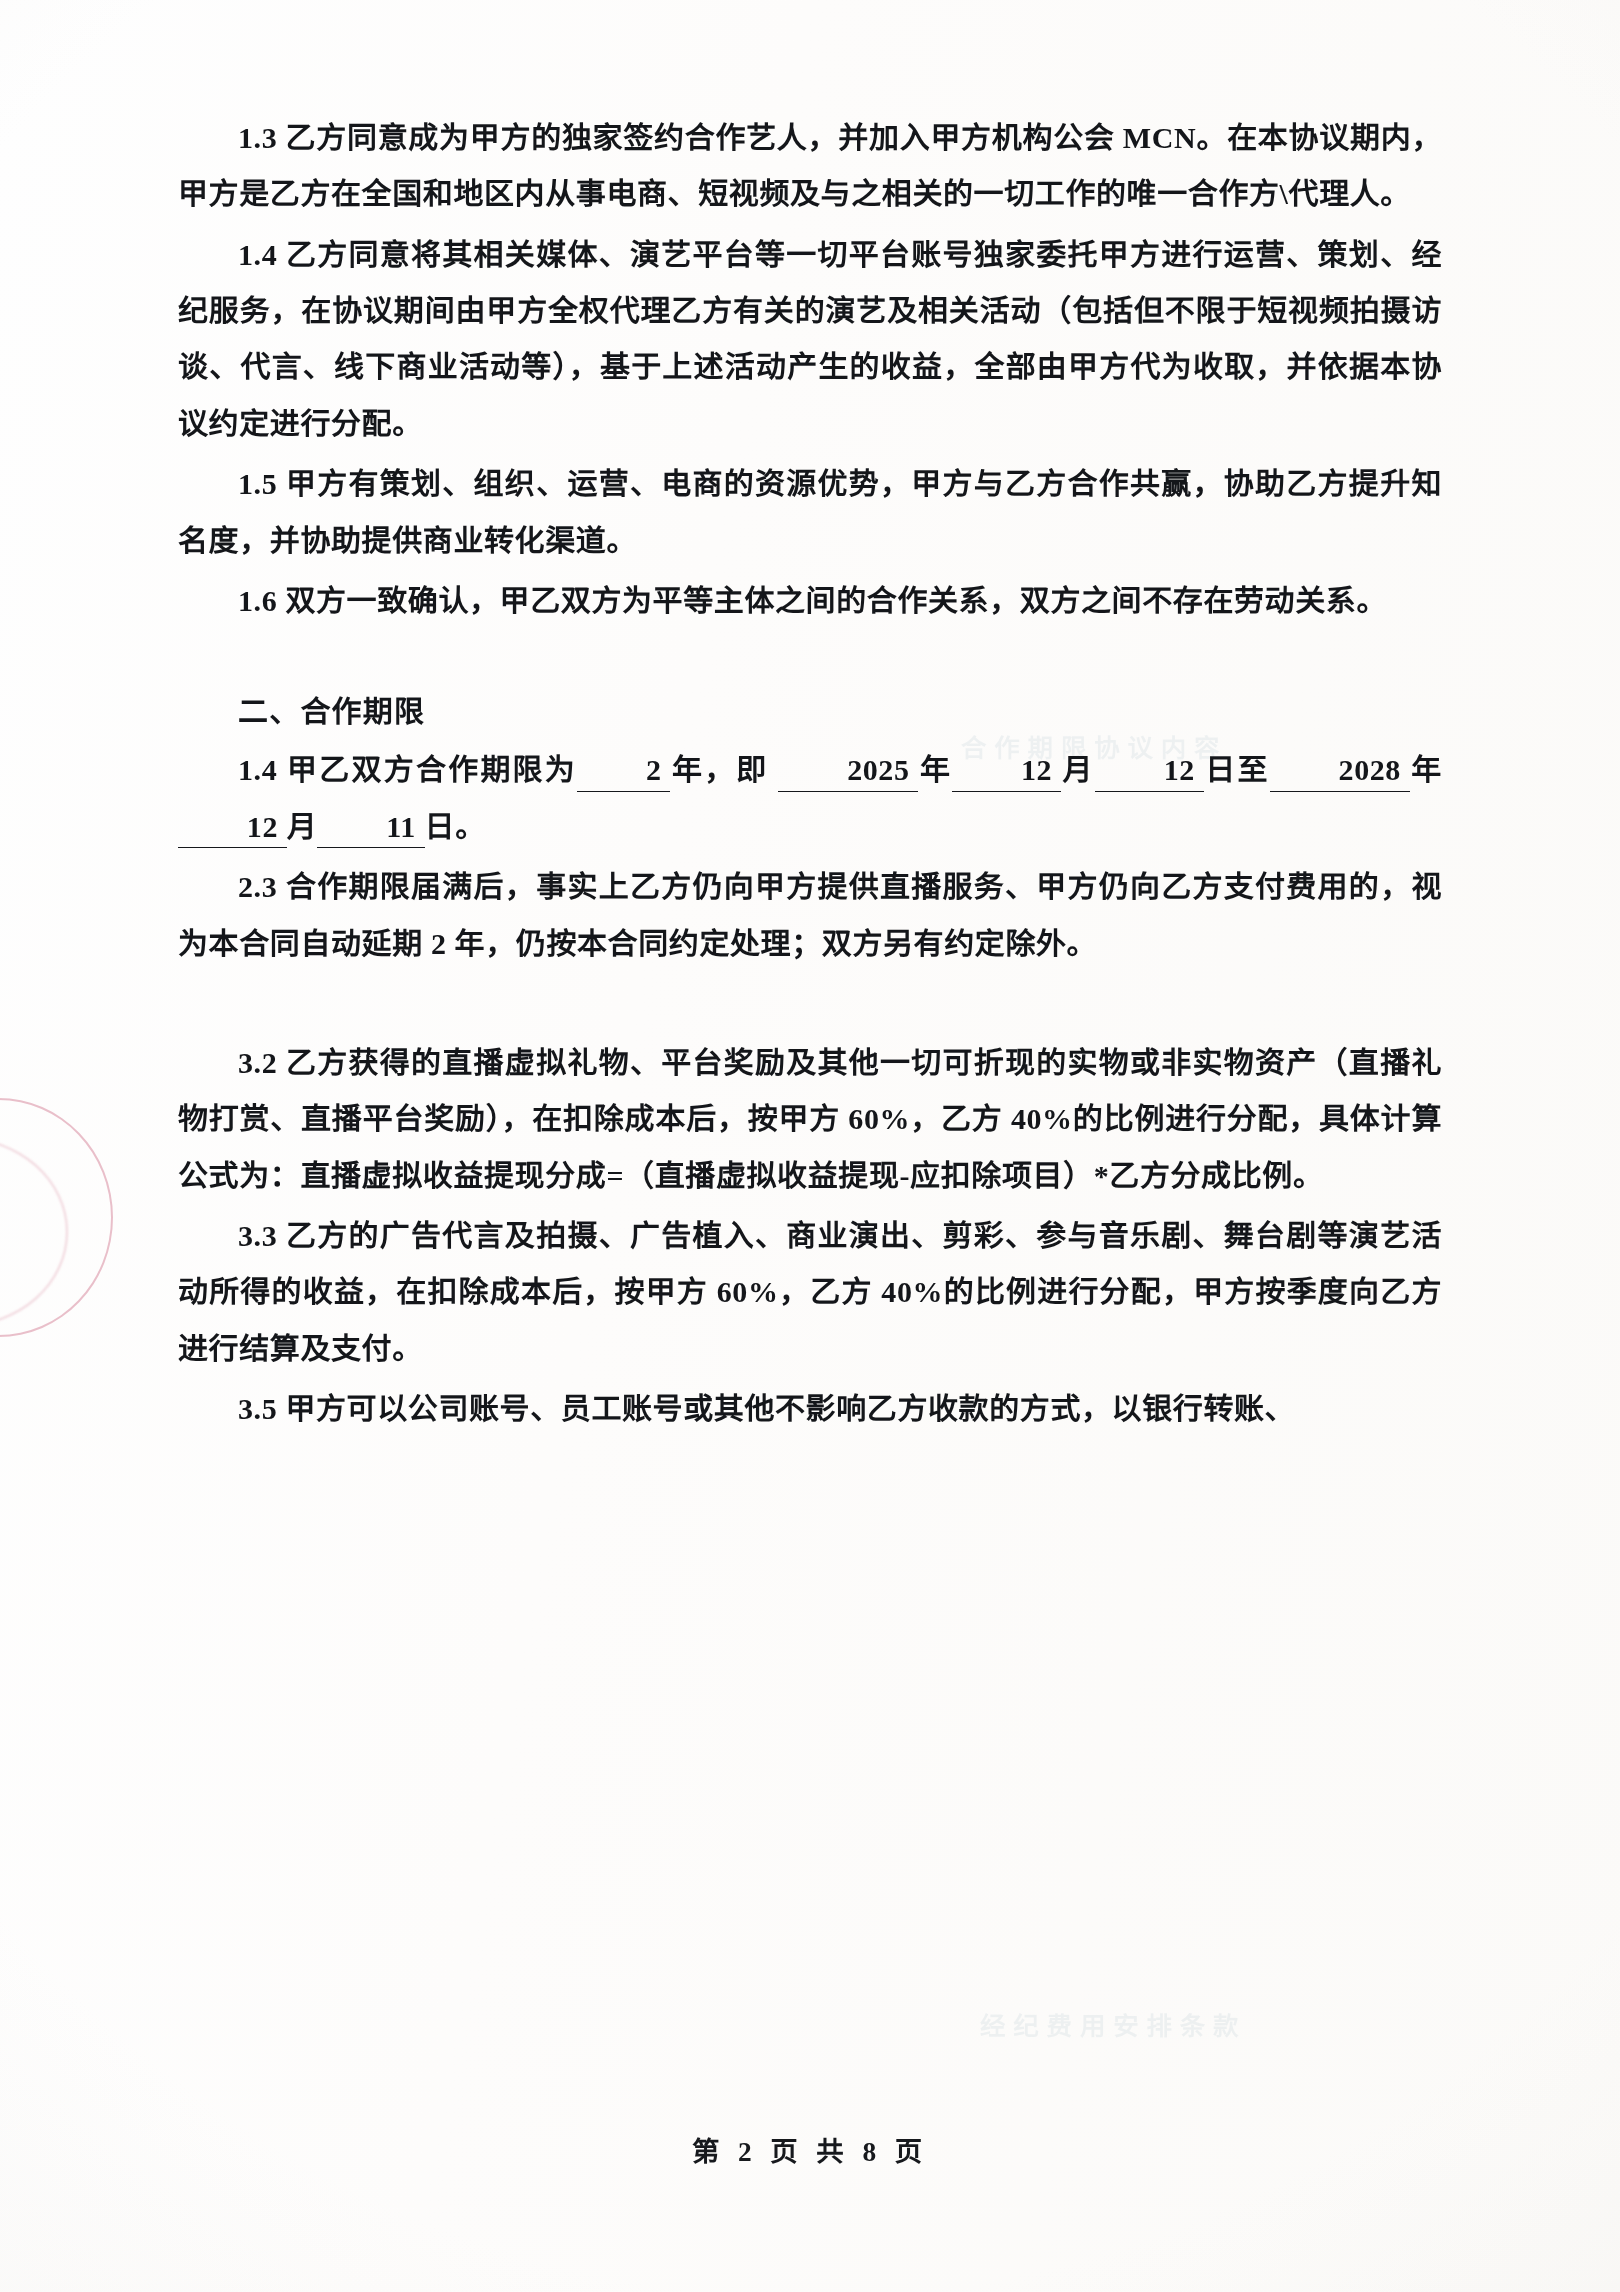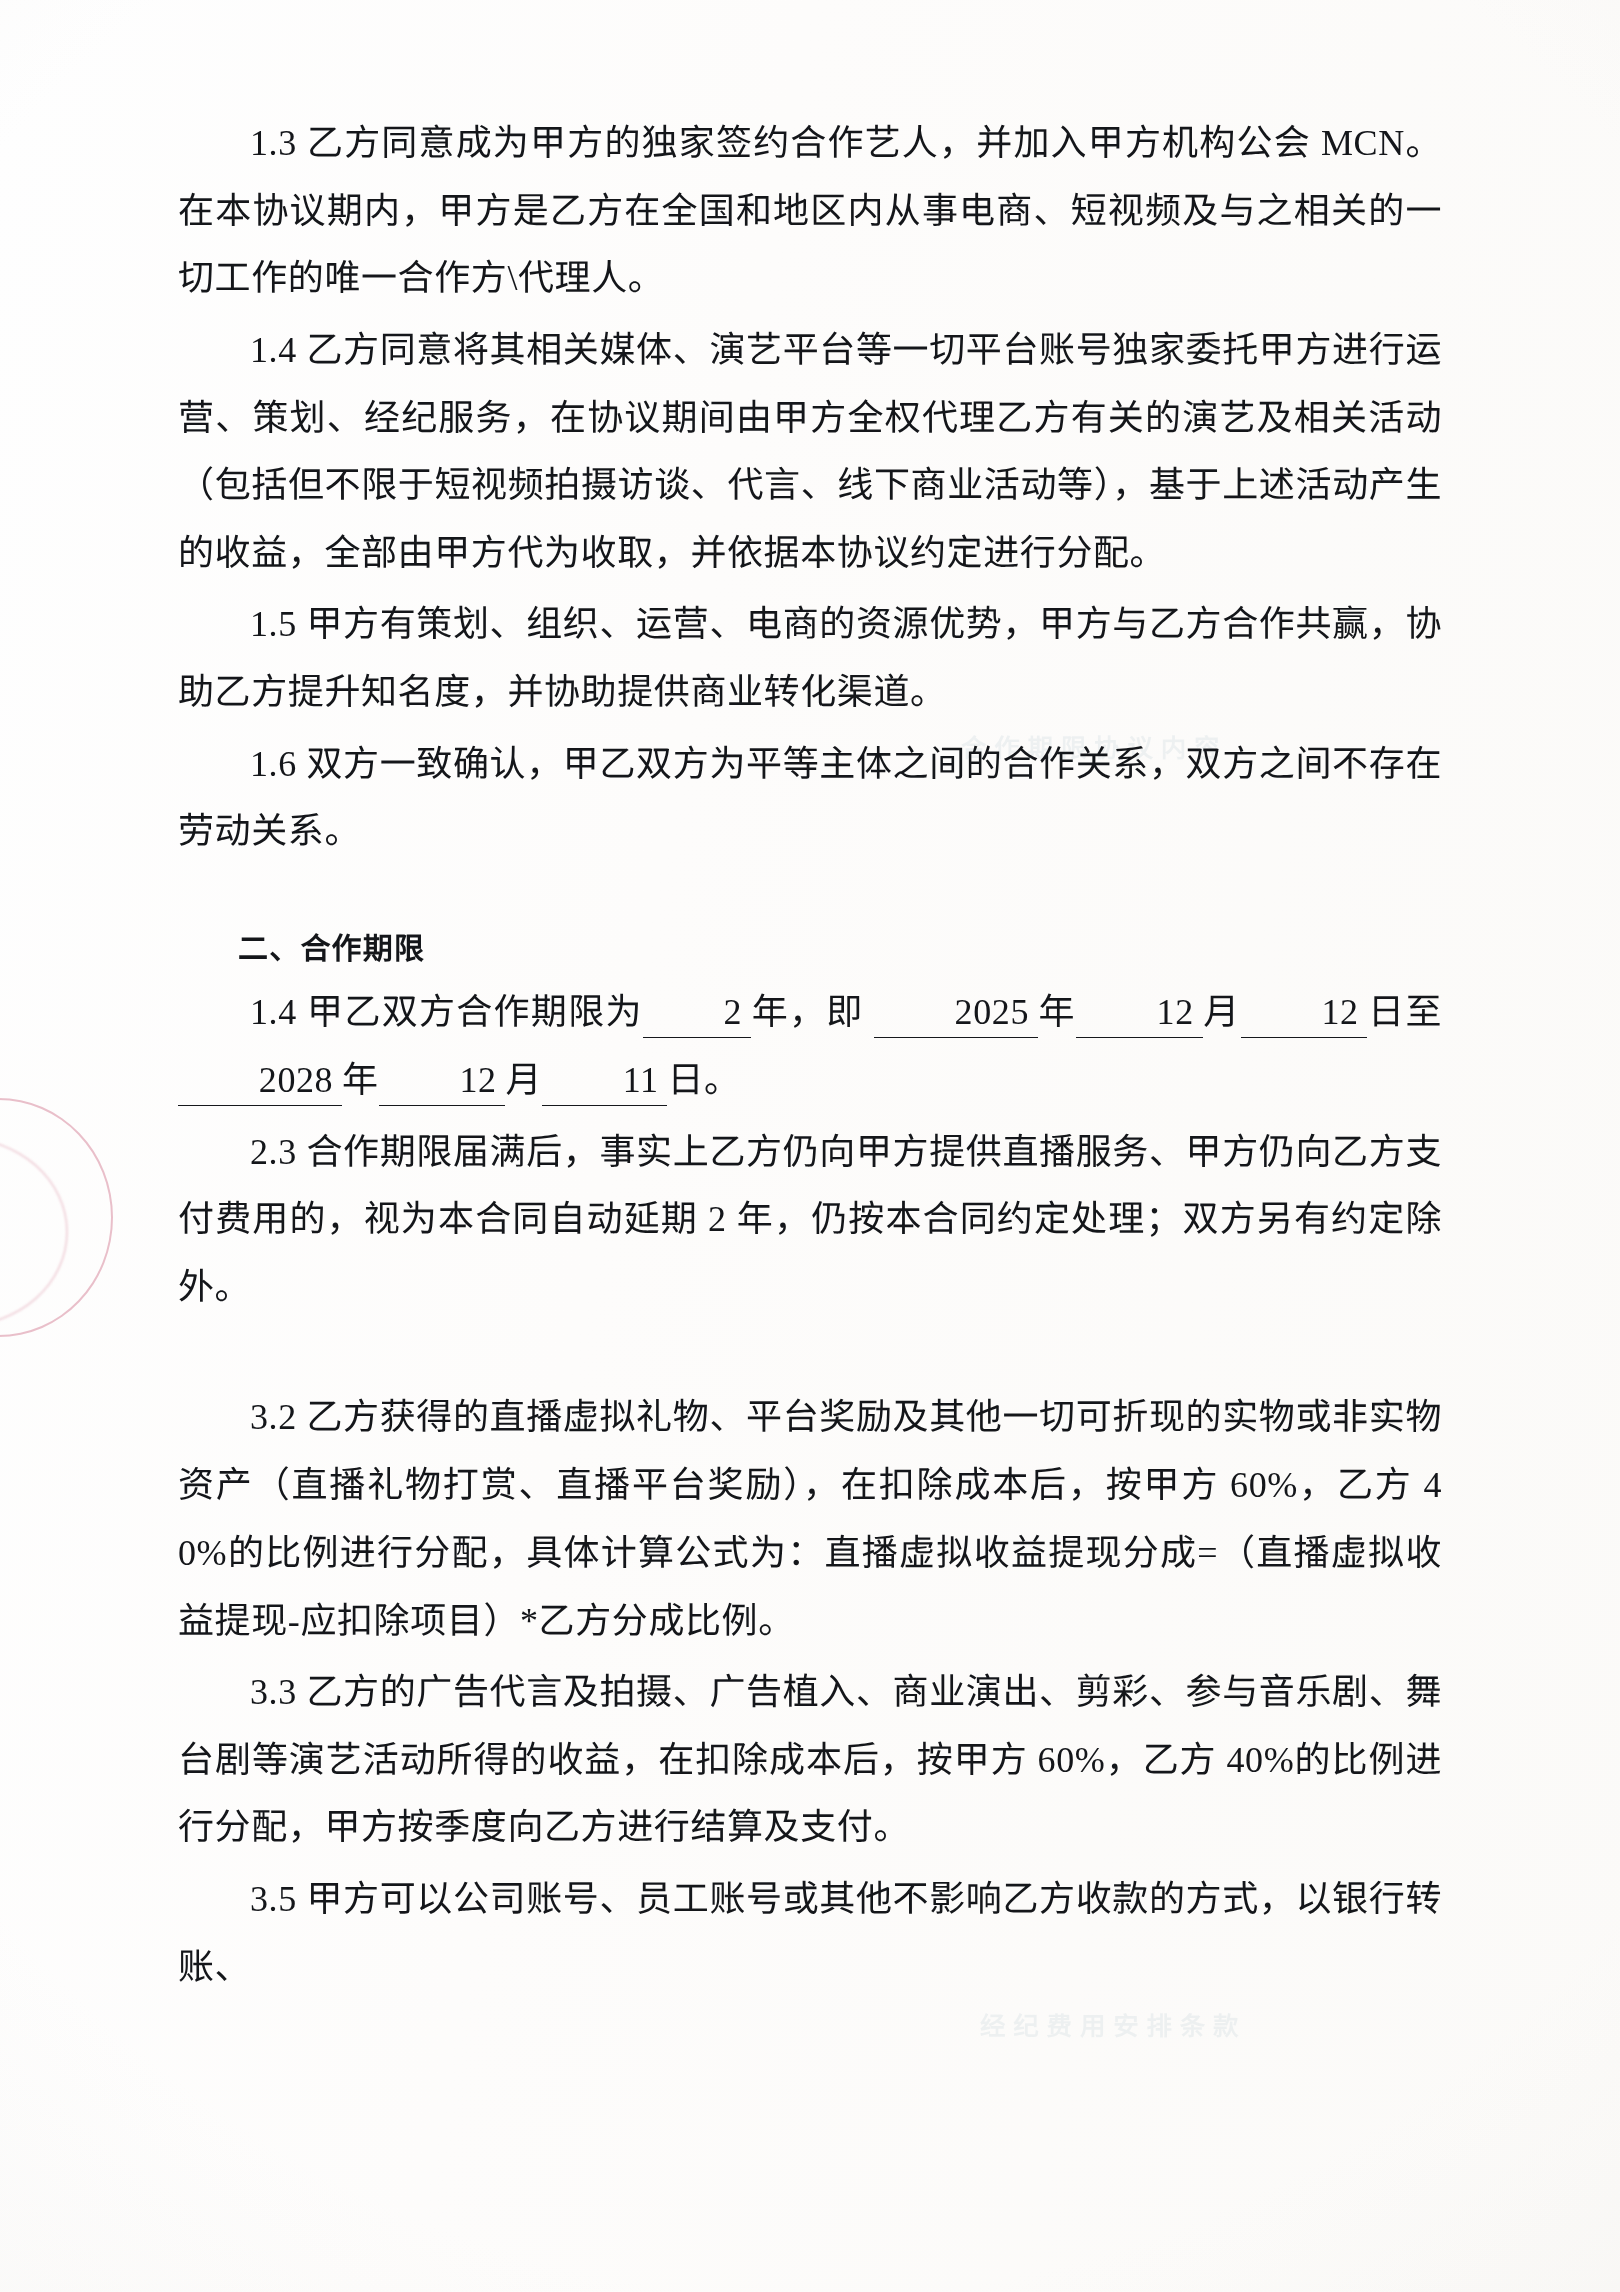--- a/index.html
+++ b/index.html
@@ -54,27 +54,28 @@
 
   .content {
     position: absolute;
     left: 178px;
     top: 110px;
     width: 1264px;
   }
 
   p.para {
     margin: 0 0 3.9px 0;
-    font-size: 36px;
+    font-size: 30px;
     line-height: 1.88;
     text-align: justify;
     text-justify: inter-ideograph;
     text-indent: 2em;
     letter-spacing: 0.6px;
     word-break: break-all;
+    font-weight: bold;
   }
 
   h2.heading {
     margin: 0;
     font-size: 30px;
     line-height: 1.88;
     font-weight: bold;
     text-indent: 2em;
     letter-spacing: 1.2px;
   }
@@ -159,15 +160,16 @@
 
     <p class="para">3.2 乙方获得的直播虚拟礼物、平台奖励及其他一切可折现的实物或非实物资产（直播礼物打赏、直播平台奖励），在扣除成本后，按甲方 60%，乙方 40%的比例进行分配，具体计算公式为：直播虚拟收益提现分成=（直播虚拟收益提现-应扣除项目）*乙方分成比例。</p>
 
     <p class="para">3.3 乙方的广告代言及拍摄、广告植入、商业演出、剪彩、参与音乐剧、舞台剧等演艺活动所得的收益，在扣除成本后，按甲方 60%，乙方 40%的比例进行分配，甲方按季度向乙方进行结算及支付。</p>
 
 
     <p class="para">3.5 甲方可以公司账号、员工账号或其他不影响乙方收款的方式，以银行转账、</p>
 
   </div>
 
+  <div class="footer">第 2 页 共 8 页</div>
 
 </div>
 
 
 </body></html>

